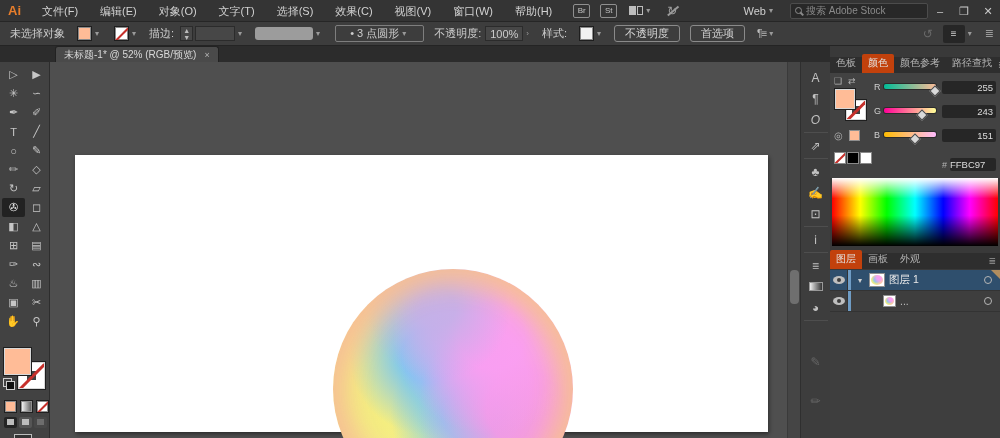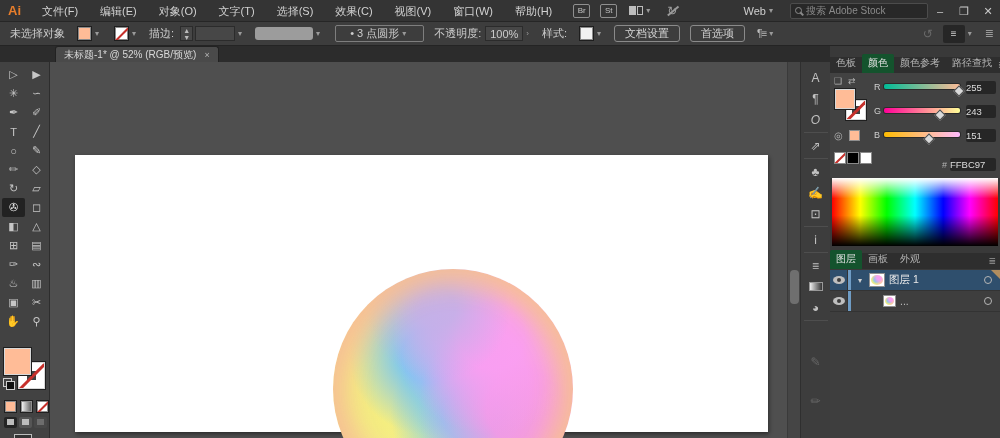--- a/index.html
+++ b/index.html
@@ -133,21 +133,21 @@
   .dock-div { width:24px; height:1px; background:#4e4e4e; margin:2px 0; }
   .dock-ic.faded { opacity:.3; }
   .grad-chip { width:14px; height:9px; background:linear-gradient(to right,#eee,#333);
     border:1px solid #999; }
 
   
   #rightdock { position:absolute; left:830px; top:46px; width:170px; height:392px; background:#393939; }
   .ptabs { position:absolute; left:0; width:170px; height:16px; background:#2e2e2e;
     display:flex; align-items:flex-end; }
   .ptab { font-size:10px; color:#b5b5b5; padding:2px 6px 3px; white-space:nowrap; }
-  .ptab.on { background:#14532d; color:#e3e3e3; border-radius:2px 2px 0 0; }
+  .ptab.on { background:#c2410c; color:#e3e3e3; border-radius:2px 2px 0 0; }
   .ptabs .pmenu { margin-left:auto; margin-right:4px; color:#9a9a9a; font-size:9px; padding-bottom:3px; }
 
   #colortabs { top:11px; }
   #colorbody { position:absolute; left:0; top:27px; width:170px; height:105px; background:#424242; }
   #cp-left { position:absolute; left:4px; top:3px; width:38px; height:99px; }
   #cp-minirow { display:flex; gap:6px; color:#b5b5b5; font-size:9px; }
   #cp-proxy { position:absolute; left:1px; top:13px; width:36px; height:36px; }
   #cp-proxy .fill-sq { width:20px; height:20px; }
   #cp-proxy .stroke-sq { width:20px; height:20px; left:11px; top:11px; }
   #cp-proxy .stroke-sq .hole { left:5px; top:5px; width:8px; height:8px; }
@@ -159,22 +159,22 @@
   .bwn.none { background:#fff; } .bwn.black { background:#000; } .bwn.white { background:#fff; }
   .bwn.none::after { content:""; position:absolute; left:-3px; right:-3px; top:50%; height:2px;
     background:#c6302b; transform:rotate(-45deg); }
   .slider-row { position:absolute; left:44px; width:122px; height:20px; display:flex; align-items:center; }
   .ch-label { width:10px; font-size:9px; color:#cfcfcf; }
   .track-wrap { position:relative; flex:1; height:20px; }
   .track { position:absolute; left:0; right:0; top:7px; height:5px; border-radius:2px;
     box-shadow:0 0 0 1px rgba(0,0,0,.35); }
   .knob { position:absolute; top:10px; width:8px; height:8px; background:#d9d9d9;
     border:1px solid #4a4a4a; transform:translateX(-4px) rotate(45deg); }
-  .num-box { width:30px; height:13px; background:#262626; border-radius:2px; color:#ddd;
-    font-size:9.5px; padding:1px 3px 0 0; margin-left:6px; flex:none; }
+  .num-box { width:54px; height:13px; background:#262626; border-radius:2px; color:#ddd;
+    font-size:9.5px; text-align:right; padding:1px 3px 0 0; margin-left:6px; flex:none; }
   #hexrow { position:absolute; right:4px; top:85px; display:flex; align-items:center; }
   #hexrow .hash { color:#b5b5b5; font-size:9px; margin-right:3px; }
   #hexrow .hex-box { width:46px; height:13px; background:#262626; border-radius:2px; color:#ddd;
     font-size:9.5px; padding-top:1px; }
 
   #spectrum { position:absolute; left:2px; top:132px; width:166px; height:68px;
     background:
       linear-gradient(to bottom, #fff 0%, rgba(255,255,255,0) 30%, rgba(0,0,0,0) 55%, #000 100%),
       linear-gradient(to right, #f00, #ff0 17%, #0f0 33%, #0ff 50%, #00f 67%, #f0f 83%, #f00);
   }
@@ -258,21 +258,21 @@
   <span class="outline-dd">
     <span>• 3 点圆形</span>
     <span class="caret">▾</span>
   </span>
   <span class="cb-label">不透明度:</span>
   <span class="val-box" style="width:38px">100%</span>
   <span class="caret">›</span>
   <span class="cb-label">样式:</span>
   <span class="swatch16" style="background:#f2f2f2"></span>
   <span class="caret">▾</span>
-  <span class="cb-btn">文档设置</span>
+  <span class="cb-btn">不透明度</span>
   <span class="cb-btn">首选项</span>
   <span id="align-icon">¶≡</span>
   <span class="caret">▾</span>
   <span id="cb-right">
     <span id="history-icon">↺</span>
     <span id="panel-ctl">≡</span>
     <span class="caret">▾</span>
     <span id="cb-menu">≣</span>
   </span>
 </div>

